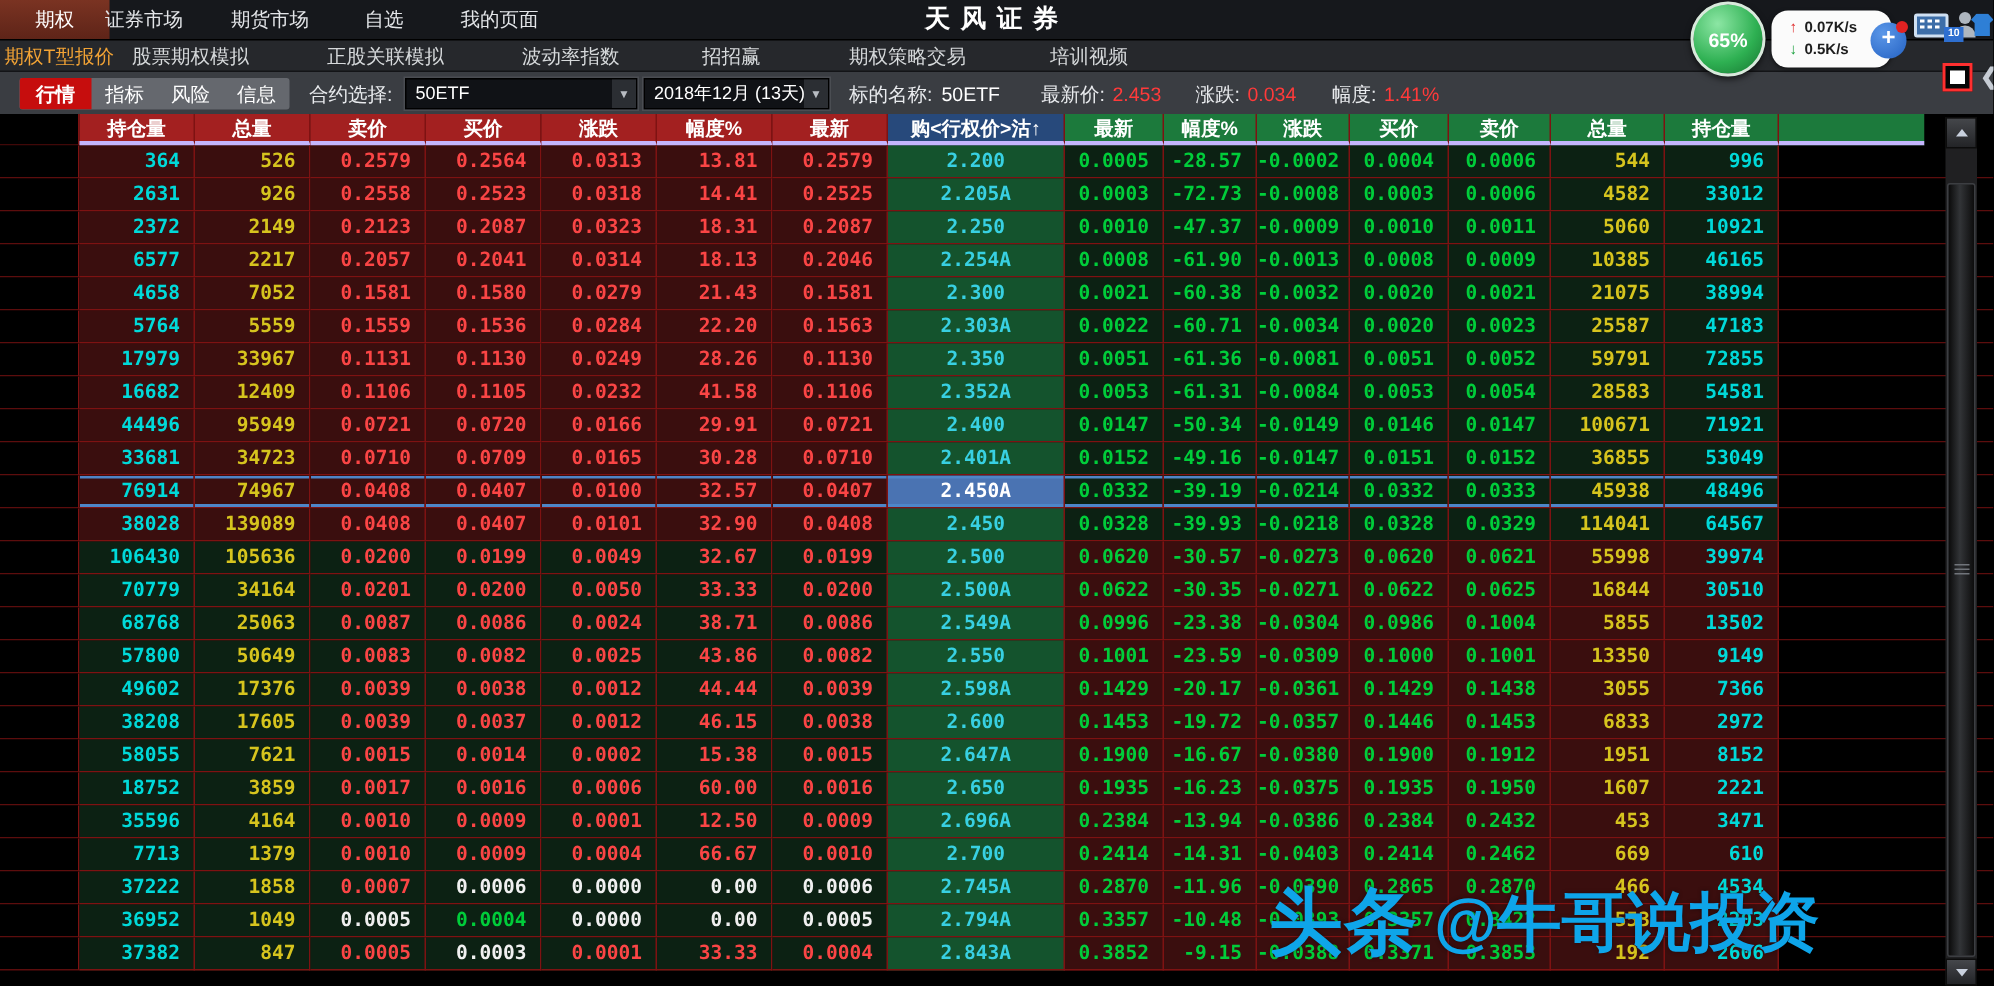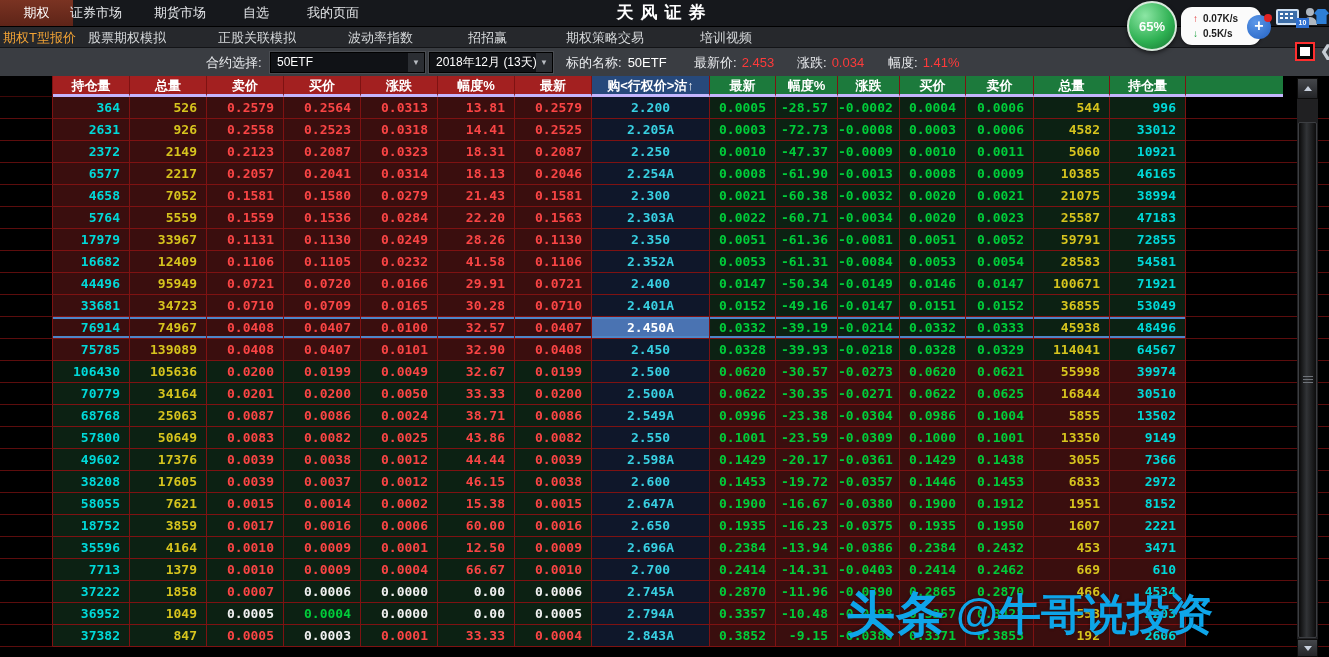--- a/index.html
+++ b/index.html
@@ -70,21 +70,21 @@
 .h-greenfill{width:97px;background:#1c7a3c;border-right:none}
 .h-black{flex:1;background:#000;border:none}
 
 .tbody{position:absolute;top:97px;left:0;width:1329px}
 .row{display:flex;height:22px}
 .gutter{width:53px;background:#000;border-right:1px solid #7e1212;border-bottom:1px solid #5c0d0d}
 .cell{height:22px;line-height:21px;font-family:"DejaVu Sans Mono",monospace;font-size:13px;font-weight:bold;
  text-align:right;padding-right:9px;border-right:1px solid #7e1212;border-bottom:1px solid #7e1212;
  white-space:nowrap;overflow:hidden}
 .call{width:77px}
-.strike{width:118px;text-align:center;padding-right:0;background:#0f172a;color:#38d0e2}
+.strike{width:118px;text-align:center;padding-right:0;background:#14532d;color:#38d0e2}
 .pw0{width:66px}.pw1{width:62px}.pw2{width:62px}.pw3{width:66px}.pw4{width:68px}.pw5{width:76px}.pw6{width:76px}
 .fill{flex:1;background:#000;border-bottom:1px solid #5c0d0d}
 .bg-red{background:#3a0e0e}
 .bg-grn{background:#0c2113}
 .sel{background:#4a73b2 !important;color:#fff !important}
 .row.selected .cell{box-shadow:inset 0 2px 0 #4e86c8,inset 0 -2px 0 #4e86c8}
 .c-red{color:#fa4545}.c-grn{color:#00cd3a}.c-cyan{color:#00d9d9}.c-yel{color:#d6c41e}.c-wht{color:#f0f0f0}
 
 
 .scrollbar{position:absolute;left:1297px;top:78px;width:21px;height:579px;background:#202022;z-index:5}
@@ -149,20 +149,26 @@
       <div class="sn-item" style="left:88px">股票期权模拟</div>
       <div class="sn-item" style="left:218px">正股关联模拟</div>
       <div class="sn-item" style="left:348px">波动率指数</div>
       <div class="sn-item" style="left:468px">招招赢</div>
       <div class="sn-item" style="left:566px">期权策略交易</div>
       <div class="sn-item" style="left:700px">培训视频</div>
     </div>
   </div>
 
 <div class="toolbar">
+  <div class="tabs" id="view-tabs">
+      <div class="tab active">行情</div>
+      <div class="tab">指标</div>
+      <div class="tab">风险</div>
+      <div class="tab">信息</div>
+    </div>
   <span class="tl" style="left:206px">合约选择:</span>
   <div class="dd" style="left:270px;width:155px">
     <span class="dd-val">50ETF</span>
     <span class="dd-btn"></span>
   </div>
   <div class="dd" style="left:429px;width:124px">
     <span class="dd-val">2018年12月 (13天)</span>
     <span class="dd-btn"></span>
   </div>
   <span class="tl" style="left:566px"><span>标的名称:</span><span class="v-wht">50ETF</span></span>
@@ -396,21 +402,21 @@
       <div class="cell pw1 bg-grn c-grn">-39.19</div>
       <div class="cell pw2 bg-grn c-grn">-0.0214</div>
       <div class="cell pw3 bg-grn c-grn">0.0332</div>
       <div class="cell pw4 bg-grn c-grn">0.0333</div>
       <div class="cell pw5 bg-grn c-yel">45938</div>
       <div class="cell pw6 bg-grn c-cyan">48496</div>
       <div class="fill"></div>
     </div>
     <div class="row">
       <div class="gutter"></div>
-      <div class="cell call bg-red c-cyan">75785</div>
+      <div class="cell call bg-red c-cyan">38028</div>
       <div class="cell call bg-red c-yel">139089</div>
       <div class="cell call bg-red c-red">0.0408</div>
       <div class="cell call bg-red c-red">0.0407</div>
       <div class="cell call bg-red c-red">0.0101</div>
       <div class="cell call bg-red c-red">32.90</div>
       <div class="cell call bg-red c-red">0.0408</div>
       <div class="cell strike">2.450</div>
       <div class="cell pw0 bg-grn c-grn">0.0328</div>
       <div class="cell pw1 bg-grn c-grn">-39.93</div>
       <div class="cell pw2 bg-grn c-grn">-0.0218</div>

